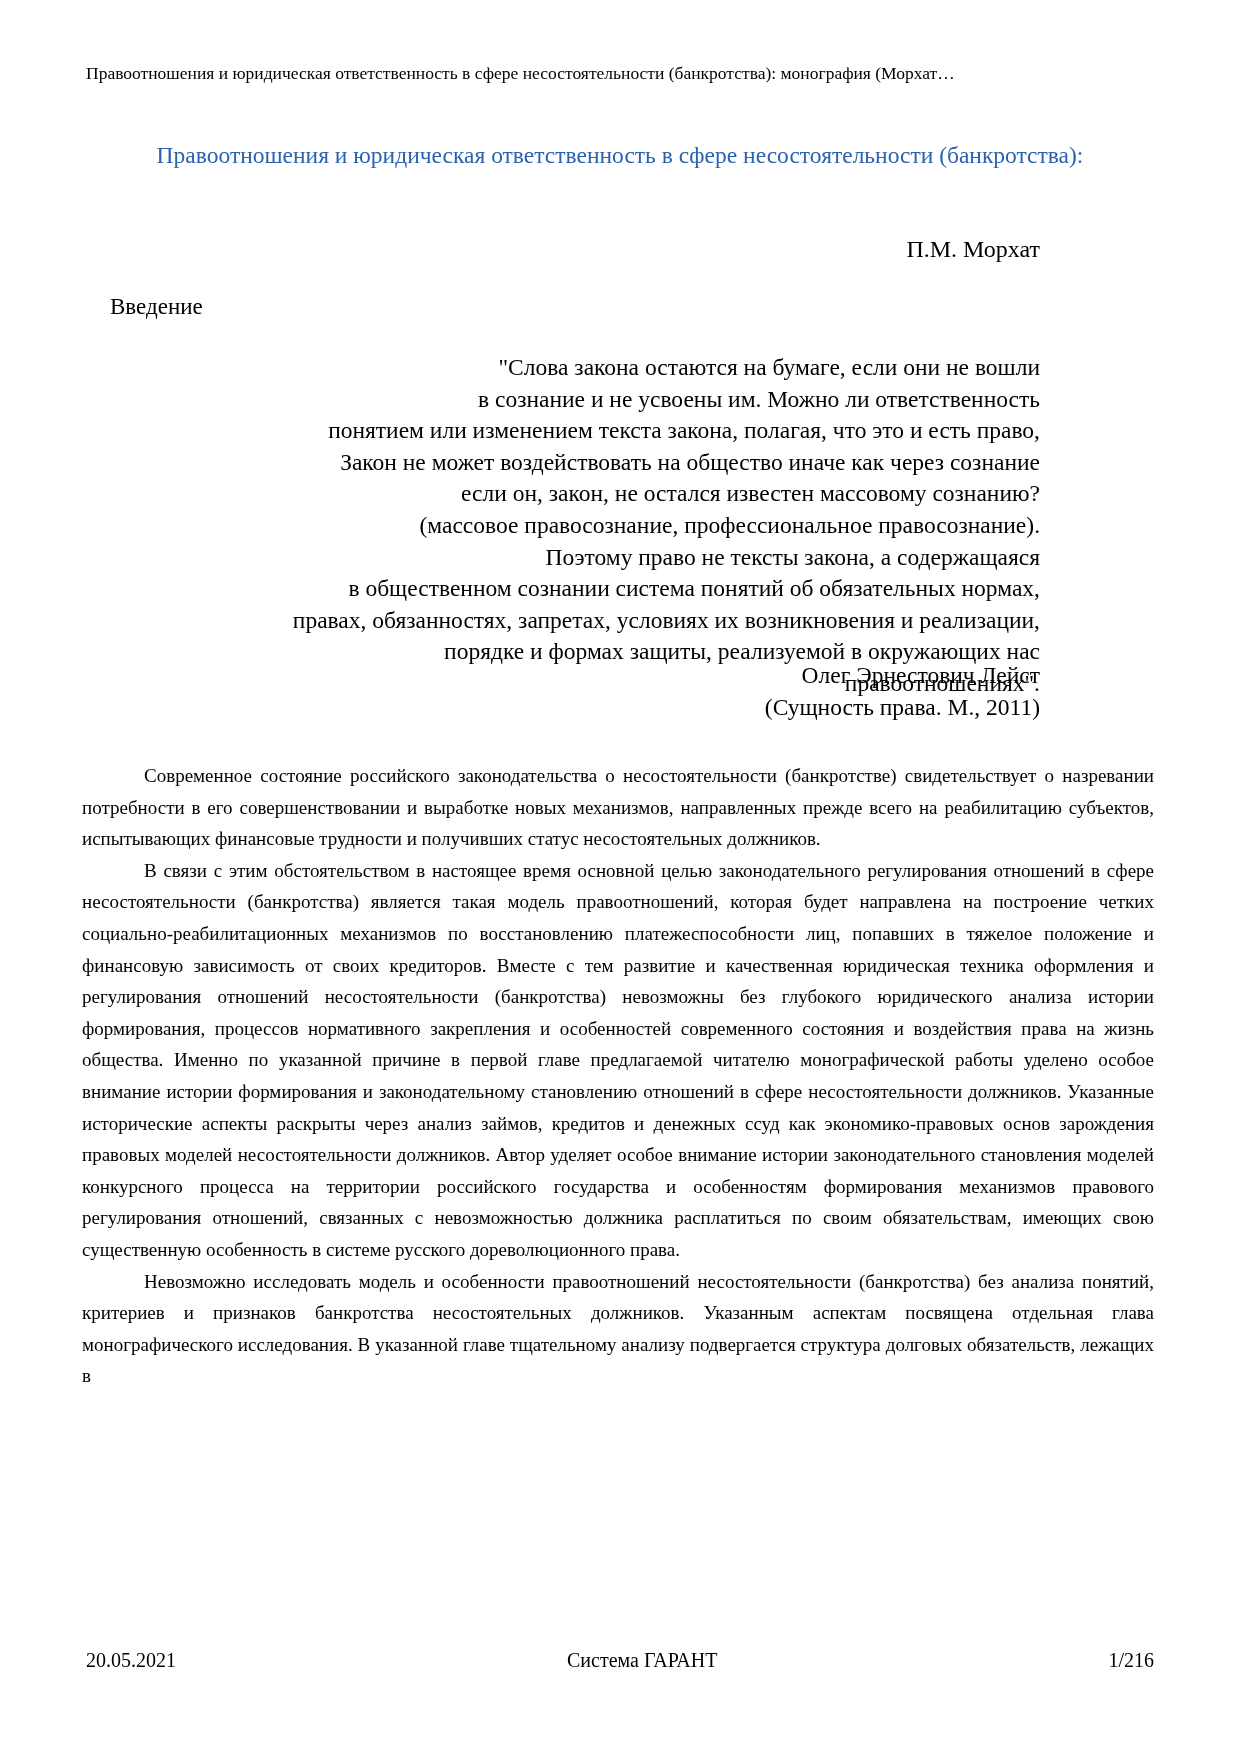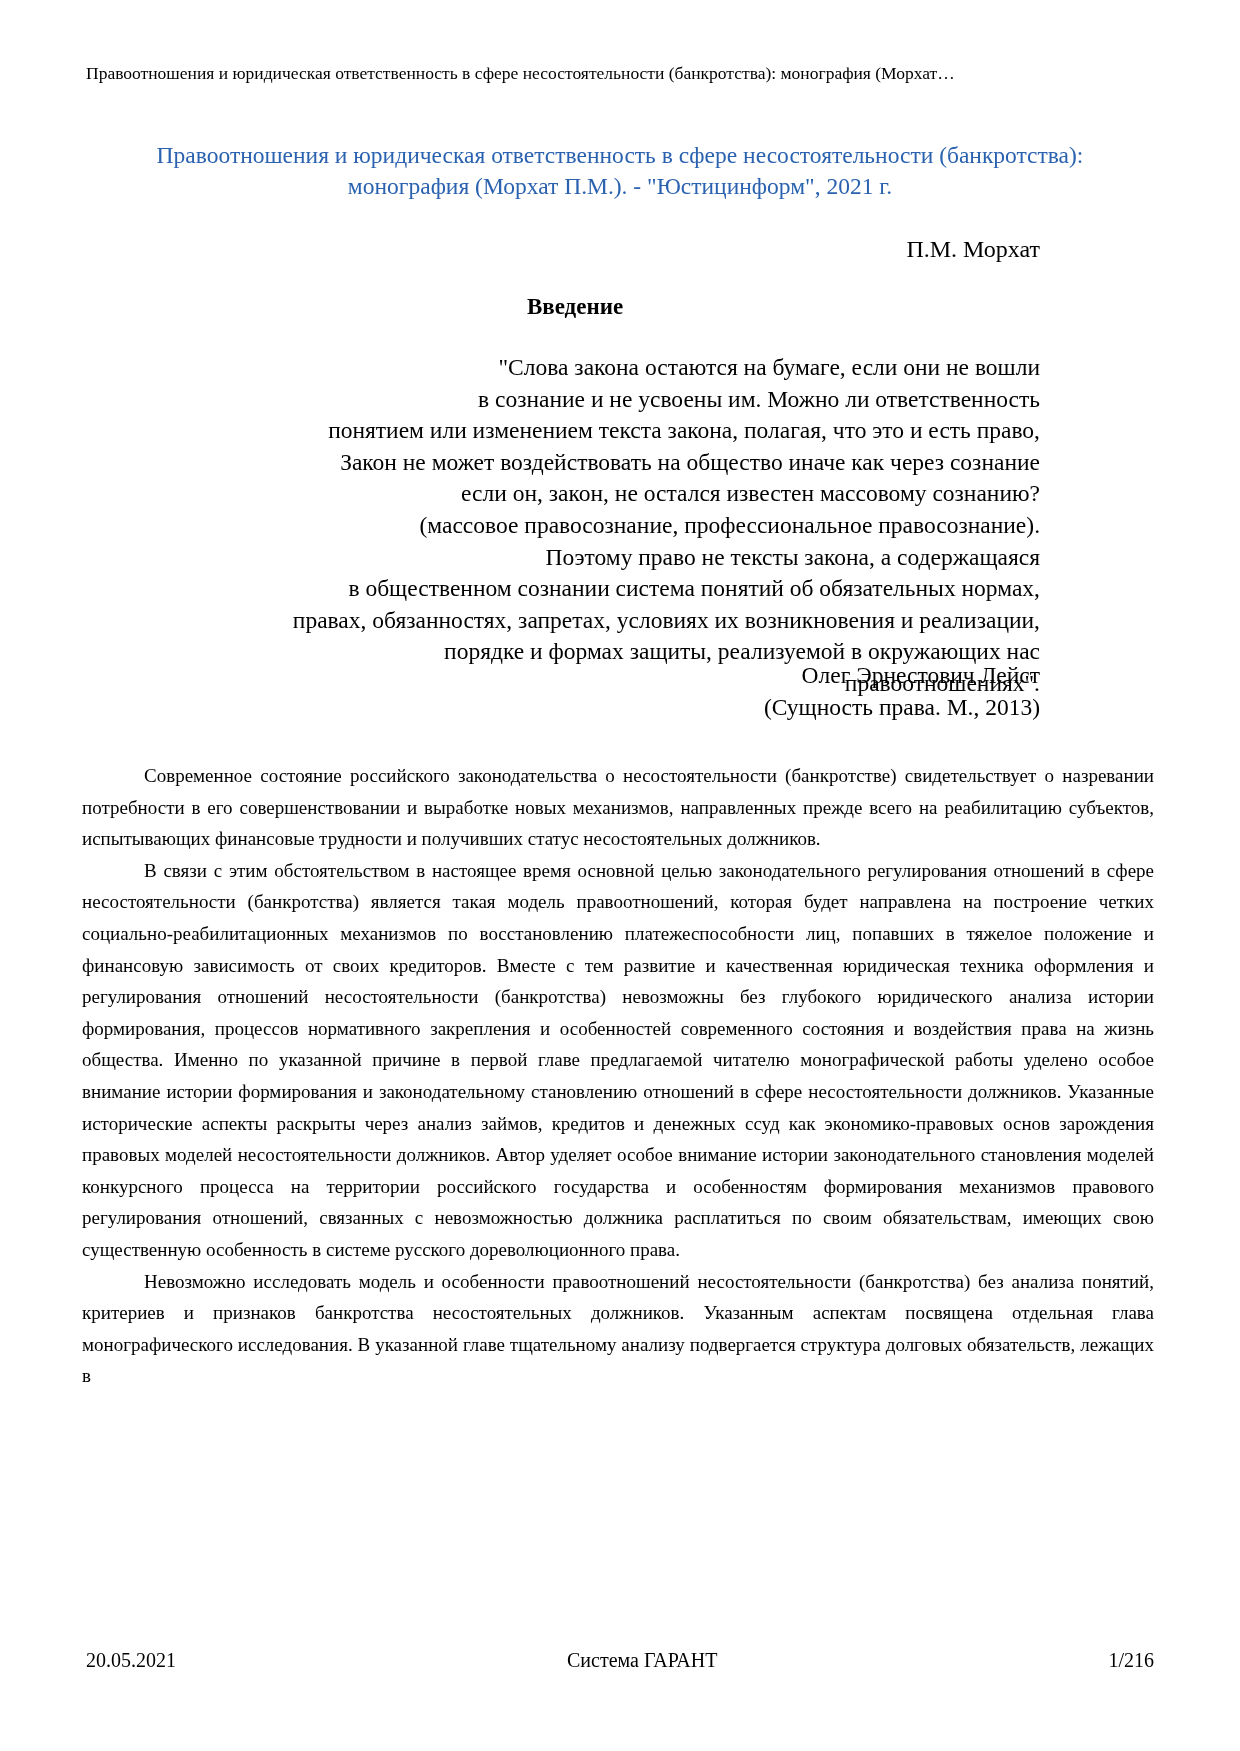--- a/index.html
+++ b/index.html
@@ -63,24 +63,24 @@
     font-size: 24px;
     line-height: 32px;
   }
 
   
   .section-heading {
     position: absolute;
     top: 292px;
     left: 110px;
     width: 930px;
-    text-align: center;
+    text-align: left;
     font-size: 23px;
     line-height: 30px;
-    font-weight: bold;
+    font-weight: normal;
   }
 
   
   .epigraph {
     position: absolute;
     top: 352px;
     left: 110px;
     width: 930px;
     text-align: right;
     font-size: 23.5px;
@@ -134,21 +134,20 @@
 </style>
 </head>
 <body>
 
 <div class="page">
 
   <div class="running-header">Правоотношения и юридическая ответственность в сфере несостоятельности (банкротства): монография (Морхат…</div>
 
   <div class="doc-title">
     <span class="tline">Правоотношения и юридическая ответственность в сфере несостоятельности (банкротства):</span>
-    <span class="tline">монография (Морхат П.М.). - "Юстицинформ", 2021 г.</span>
   </div>
 
   <div class="author-line">П.М. Морхат</div>
 
   <div class="section-heading">Введение</div>
 
   <div class="epigraph">
     <span class="eline">"Слова закона остаются на бумаге, если они не вошли</span>
     <span class="eline">в сознание и не усвоены им. Можно ли ответственность</span>
     <span class="eline">понятием или изменением текста закона, полагая, что это и есть право,</span>
@@ -157,21 +156,21 @@
     <span class="eline">(массовое правосознание, профессиональное правосознание).</span>
     <span class="eline">Поэтому право не тексты закона, а содержащаяся</span>
     <span class="eline">в общественном сознании система понятий об обязательных нормах,</span>
     <span class="eline">правах, обязанностях, запретах, условиях их возникновения и реализации,</span>
     <span class="eline">порядке и формах защиты, реализуемой в окружающих нас</span>
     <span class="eline">правоотношениях".</span>
   </div>
 
   <div class="epigraph-attrib">
     <span class="aline">Олег Эрнестович Лейст</span>
-    <span class="aline">(Сущность права. М., 2013)</span>
+    <span class="aline">(Сущность права. М., 2011)</span>
   </div>
 
   <div class="body-text">
     <p>Современное состояние российского законодательства о несостоятельности (банкротстве) свидетельствует о назревании потребности в его совершенствовании и выработке новых механизмов, направленных прежде всего на реабилитацию субъектов, испытывающих финансовые трудности и получивших статус несостоятельных должников.</p>
     <p>В связи с этим обстоятельством в настоящее время основной целью законодательного регулирования отношений в сфере несостоятельности (банкротства) является такая модель правоотношений, которая будет направлена на построение четких социально-реабилитационных механизмов по восстановлению платежеспособности лиц, попавших в тяжелое положение и финансовую зависимость от своих кредиторов. Вместе с тем развитие и качественная юридическая техника оформления и регулирования отношений несостоятельности (банкротства) невозможны без глубокого юридического анализа истории формирования, процессов нормативного закрепления и особенностей современного состояния и воздействия права на жизнь общества. Именно по указанной причине в первой главе предлагаемой читателю монографической работы уделено особое внимание истории формирования и законодательному становлению отношений в сфере несостоятельности должников. Указанные исторические аспекты раскрыты через анализ займов, кредитов и денежных ссуд как экономико-правовых основ зарождения правовых моделей несостоятельности должников. Автор уделяет особое внимание истории законодательного становления моделей конкурсного процесса на территории российского государства и особенностям формирования механизмов правового регулирования отношений, связанных с невозможностью должника расплатиться по своим обязательствам, имеющих свою существенную особенность в системе русского дореволюционного права.</p>
     <p>Невозможно исследовать модель и особенности правоотношений несостоятельности (банкротства) без анализа понятий, критериев и признаков банкротства несостоятельных должников. Указанным аспектам посвящена отдельная глава монографического исследования. В указанной главе тщательному анализу подвергается структура долговых обязательств, лежащих в</p>
   </div>
 
   <div class="footer">
     <span class="f-left">20.05.2021</span>

